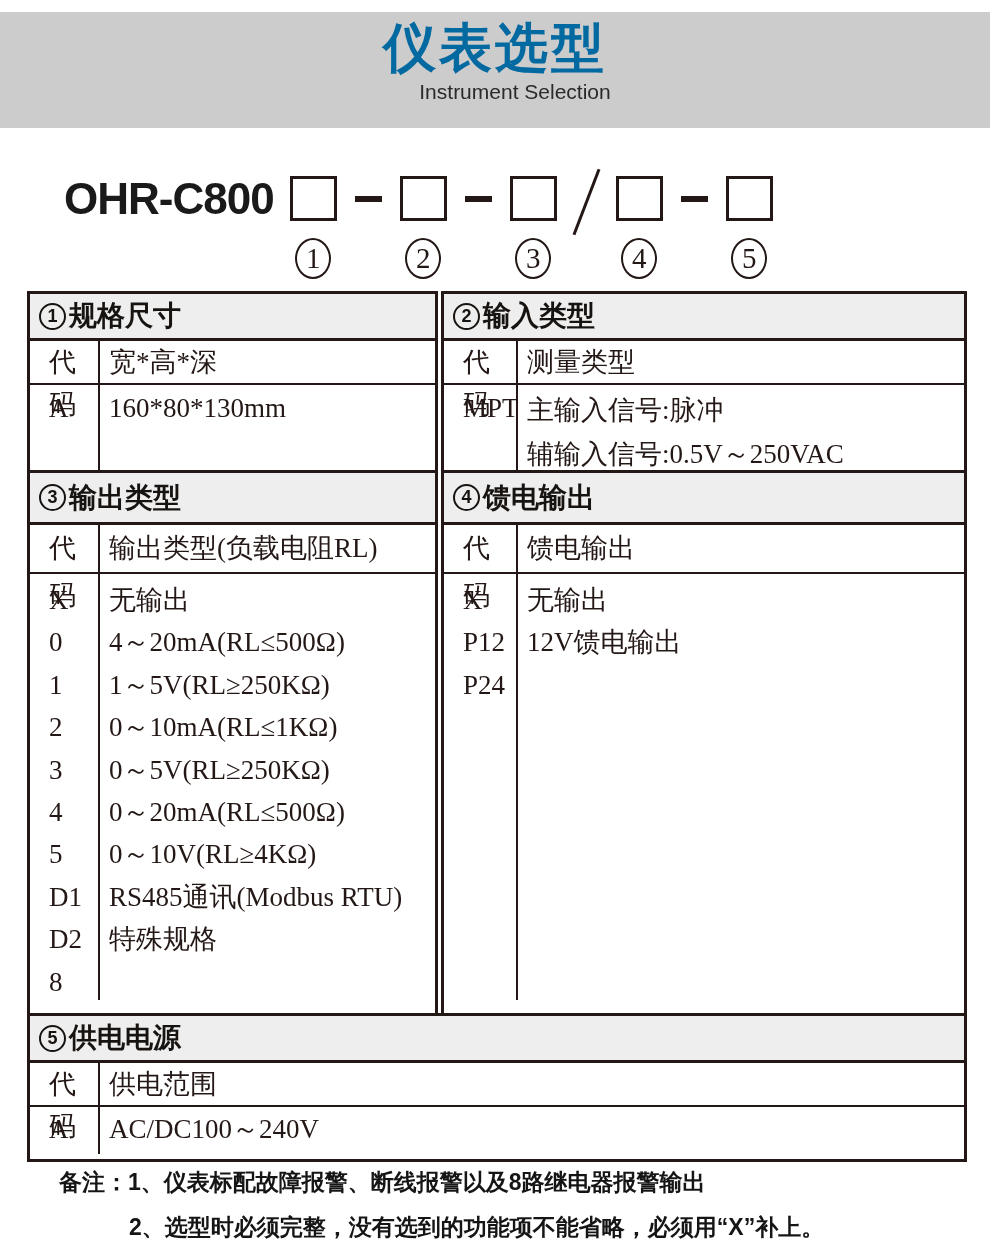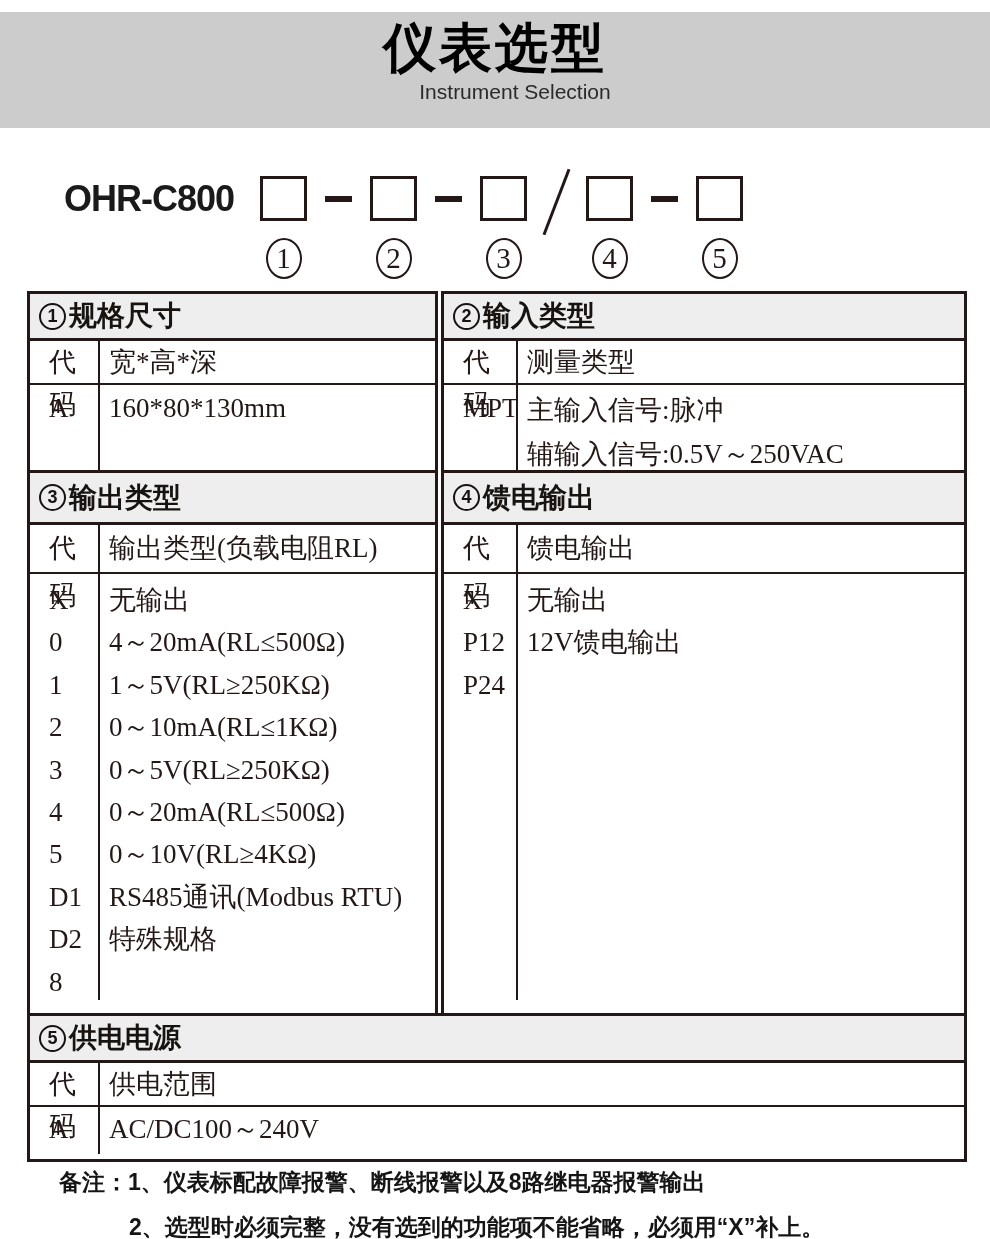--- a/index.html
+++ b/index.html
@@ -11,27 +11,27 @@
   }
   *{margin:0;padding:0;box-sizing:border-box;}
   html,body{background:#fff;}
   .page{position:relative;width:990px;height:1239px;background:#ffffff;overflow:hidden;
         color:var(--ink);font-family:var(--serif);}
 
   
   .title-band{position:absolute;left:0;top:12px;width:990px;height:116px;
               background:var(--band);text-align:center;}
   .title{margin-top:6px;font-family:var(--sans);font-weight:bold;font-size:53px;
-         letter-spacing:3px;color:#000000;line-height:60px;}
+         letter-spacing:3px;color:#0369a1;line-height:60px;}
   .subtitle{font-family:var(--sans);font-size:21px;color:#2a2a2a;line-height:24px;margin-top:2px;padding-left:40px;}
 
   
   .model-row{position:absolute;left:64px;top:176px;display:flex;align-items:flex-start;}
-  .model-label{font-family:var(--sans);font-weight:bold;font-size:36px;line-height:46px;
-               letter-spacing:-1px;margin-right:26px;color:#1a1a1a;}
+  .model-label{font-family:var(--sans);font-weight:bold;font-size:44px;line-height:46px;
+               letter-spacing:-1px;margin-right:16px;color:#1a1a1a;}
   .unit{display:flex;flex-direction:column;align-items:center;}
   .box{width:47px;height:45px;border:3px solid var(--ink);background:#fff;}
   .circle{margin-top:17px;width:36px;height:41px;border:2px solid var(--ink);
           border-radius:50%;display:flex;align-items:center;justify-content:center;
           font-family:var(--serif);font-size:29px;line-height:1;}
   .sep{flex-shrink:0;}
   .sep.dash{width:27px;height:6px;background:var(--ink);margin:20px 18px 0 18px;}
   .sep.slash{width:3px;height:70px;background:var(--ink);
              transform:rotate(21deg);margin:-9px 28px 0 28px;}
 

